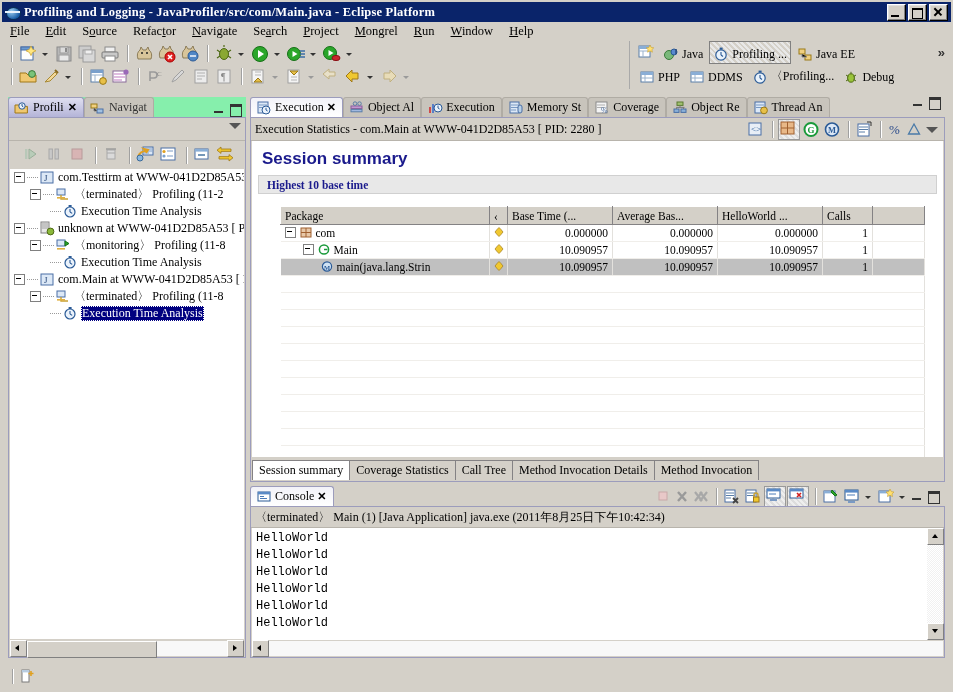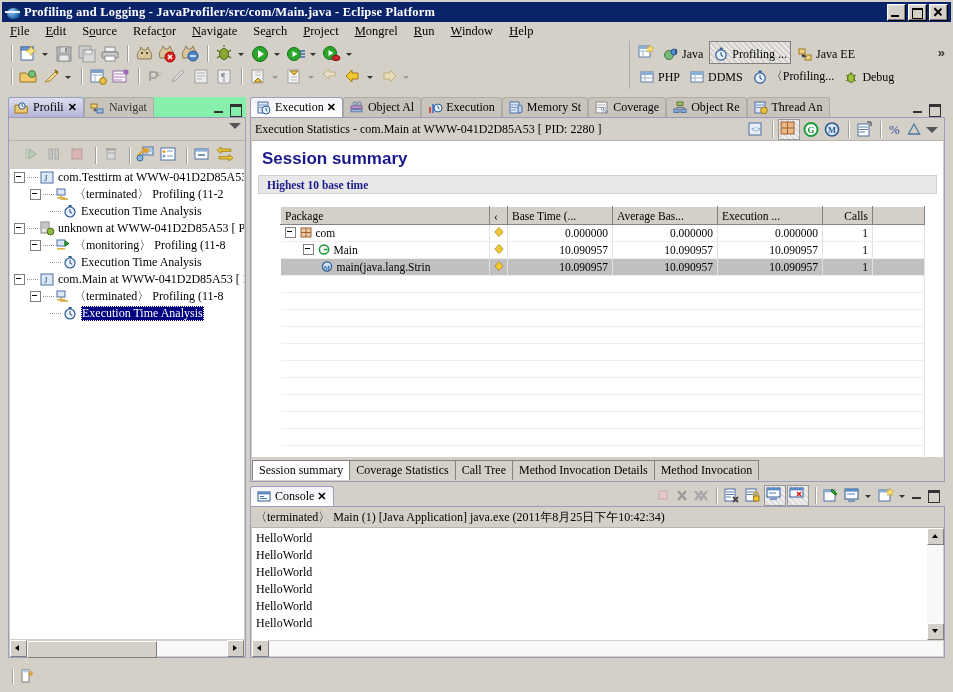--- a/index.html
+++ b/index.html
@@ -109,21 +109,21 @@
   .sbtn.r::after{content:"";position:absolute;left:5px;top:4px;border-top:3.5px solid transparent;
     border-bottom:3.5px solid transparent;border-left:4px solid #000;}
   .strack{flex:1;height:15px;background:repeating-conic-gradient(#f1f1f1 0% 25%,#ffffff 0% 50%) 0/2px 2px;}
   .sthumb{height:15px;background:#d4d0c8;border:1px solid;
     border-color:#ffffff #808080 #808080 #ffffff;}
 
   
   .rightarea{position:absolute;left:246px;top:4px;right:4px;bottom:4px;}
 
   .editorview{position:absolute;left:0;right:0;top:0;height:385px;}
-  .etabs{height:20px;display:flex;align-items:flex-end;position:relative;}
+  .etabs{height:20px;display:flex;align-items:flex-start;position:relative;}
   .etab{height:19px;display:flex;align-items:center;gap:3px;padding:0 6px;
      font-family:"Liberation Serif",serif;font-size:12px;white-space:nowrap;cursor:pointer;
      border-top-left-radius:3px;border-top-right-radius:3px;}
   .etab.active{background:linear-gradient(to bottom,#f2f2f8,#ffffff);border:1px solid #9c9cbc;
      border-bottom:none;}
   .etab.inactive{background:#c8c4bc;border:1px solid #b0aca4;border-bottom:none;}
   .ebody{position:absolute;left:0;right:0;top:20px;bottom:0;border:1px solid #9c9cbc;
      box-sizing:border-box;background:#d4d0c8;}
   .ehead{height:22px;display:flex;align-items:center;padding-left:4px;
      font-family:"Liberation Serif",serif;font-size:12px;border-bottom:1px solid #b8b4ac;position:relative;}
@@ -155,21 +155,21 @@
      margin-right:-1px;}
   .btab.active{background:#fff;border-color:#848284;font-weight:normal;}
 
   
   .consoleview{position:absolute;left:0;right:0;top:389px;bottom:0;}
   .cbody{position:absolute;left:0;right:0;top:20px;bottom:0;border:1px solid #9c9cbc;
      box-sizing:border-box;background:#d4d0c8;}
   .chead{height:20px;display:flex;align-items:center;padding-left:4px;
      font-family:"Liberation Serif",serif;font-size:12px;border-bottom:1px solid #b8b4ac;}
   .ctext{position:absolute;left:1px;right:17px;top:21px;bottom:17px;background:#fff;
-     font-family:Liberation Serif, serif;font-size:12px;padding:2px 0 0 4px;overflow:hidden;}
+     font-family:Liberation Mono, monospace;font-size:12px;padding:2px 0 0 4px;overflow:hidden;}
   .ctext div{height:17px;line-height:17px;}
   .vscroll{position:absolute;right:1px;top:21px;bottom:17px;width:16px;background:#d4d0c8;
      display:flex;flex-direction:column;}
   .vbtn{height:15px;width:15px;background:#d4d0c8;border:1px solid;
      border-color:#ffffff #808080 #808080 #ffffff;position:relative;flex:0 0 auto;cursor:pointer;}
   .vbtn.u::after{content:"";position:absolute;left:4px;top:5px;border-left:3.5px solid transparent;
      border-right:3.5px solid transparent;border-bottom:4px solid #000;}
   .vbtn.d::after{content:"";position:absolute;left:4px;top:5px;border-left:3.5px solid transparent;
      border-right:3.5px solid transparent;border-top:4px solid #000;}
   .vtrack{flex:1;background:repeating-conic-gradient(#f1f1f1 0% 25%,#ffffff 0% 50%) 0/2px 2px;}
@@ -859,22 +859,22 @@
                   <col style="width:105px">
                   <col style="width:50px">
                   <col>
               </colgroup>
               <thead>
                 <tr>
                   <th>Package</th>
                   <th>‹</th>
                   <th>Base Time  (...</th>
                   <th>Average Bas...</th>
-                  <th>Execution ...</th>
-                  <th style="text-align:right">Calls</th>
+                  <th>HelloWorld ...</th>
+                  <th style="text-align:left">Calls</th>
                   <th></th>
                 </tr>
               </thead>
               <tbody>
                 <tr>
                   <td>
                     <span class="cell-ind">
                       <span class="miniexp"></span>
                       <span style="margin-right:4px">
                         <svg width="12" height="11" viewBox="0 0 12 11">

